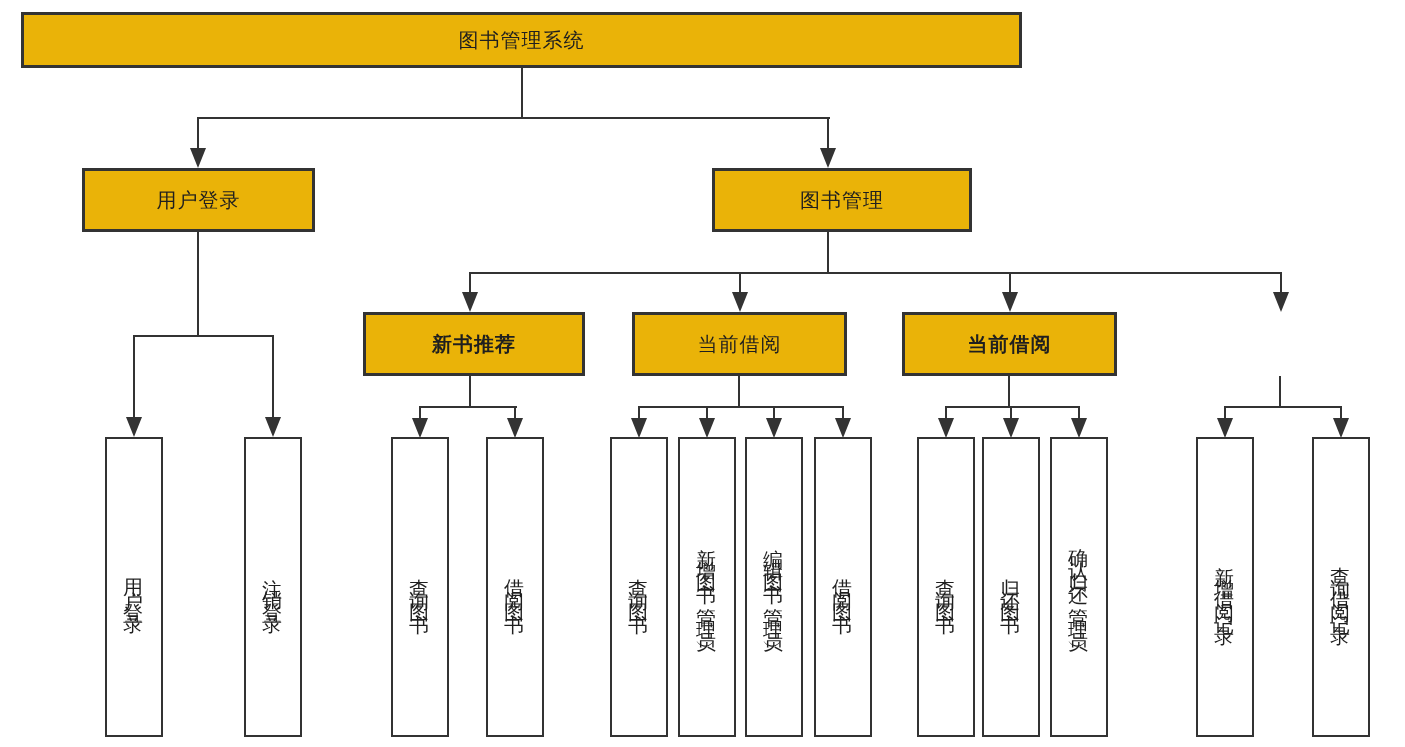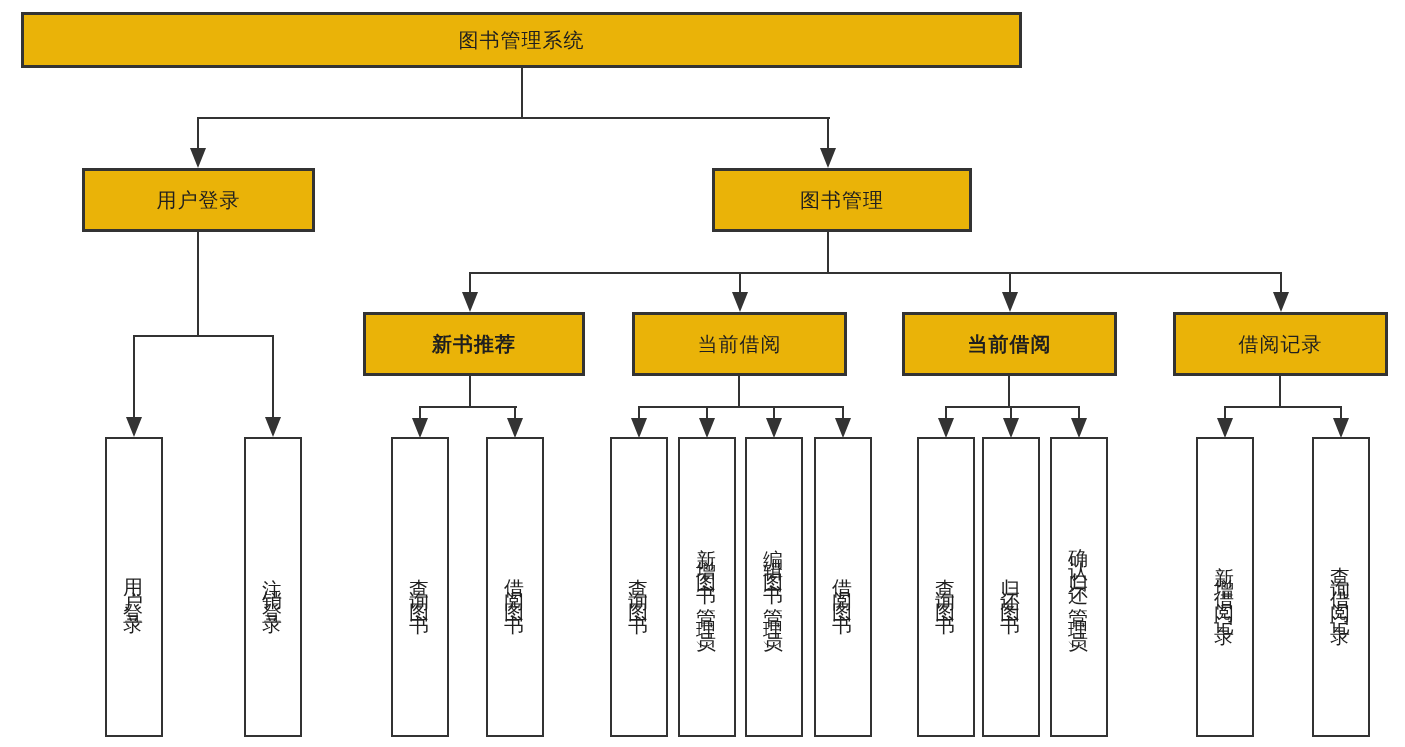--- a/index.html
+++ b/index.html
@@ -90,21 +90,20 @@
   <div class="vline" style="left:739px;top:272px;height:22px;"></div>
   <div class="arrow-down" style="left:732px;top:292px;"></div>
   <div class="vline" style="left:1009px;top:272px;height:22px;"></div>
   <div class="arrow-down" style="left:1002px;top:292px;"></div>
   <div class="vline" style="left:1280px;top:272px;height:22px;"></div>
   <div class="arrow-down" style="left:1273px;top:292px;"></div>
 
   <div class="node" style="left:363px;top:312px;width:222px;height:64px;font-weight:bold;">新书推荐</div>
   <div class="node" style="left:632px;top:312px;width:215px;height:64px;">当前借阅</div>
   <div class="node" style="left:902px;top:312px;width:215px;height:64px;font-weight:bold;">当前借阅</div>
-  <div class="node" style="left:1173px;top:312px;width:215px;height:64px;">借阅记录</div>
 
   <div class="vline" style="left:469px;top:376px;height:31px;"></div>
   <div class="hline" style="left:419px;top:406px;width:98px;"></div>
   <div class="vline" style="left:419px;top:406px;height:14px;"></div>
   <div class="arrow-down" style="left:412px;top:418px;"></div>
   <div class="vline" style="left:514px;top:406px;height:14px;"></div>
   <div class="arrow-down" style="left:507px;top:418px;"></div>
 
   <div class="vnode" style="left:391px;top:437px;width:58px;height:300px;">查询图书</div>
   <div class="vnode" style="left:486px;top:437px;width:58px;height:300px;">借阅图书</div>

